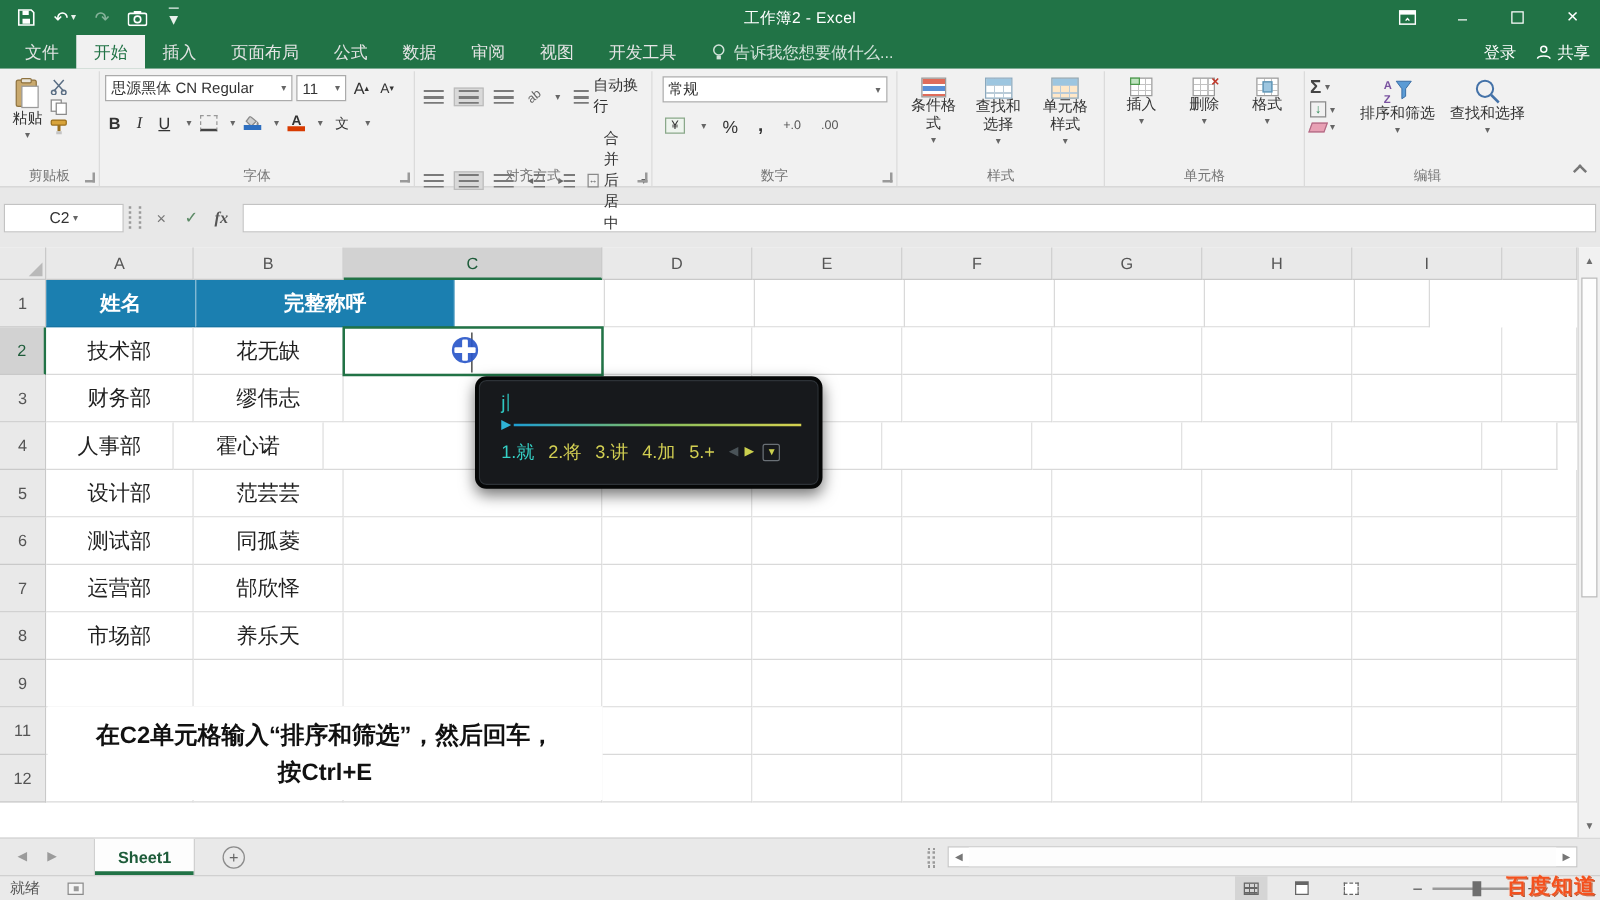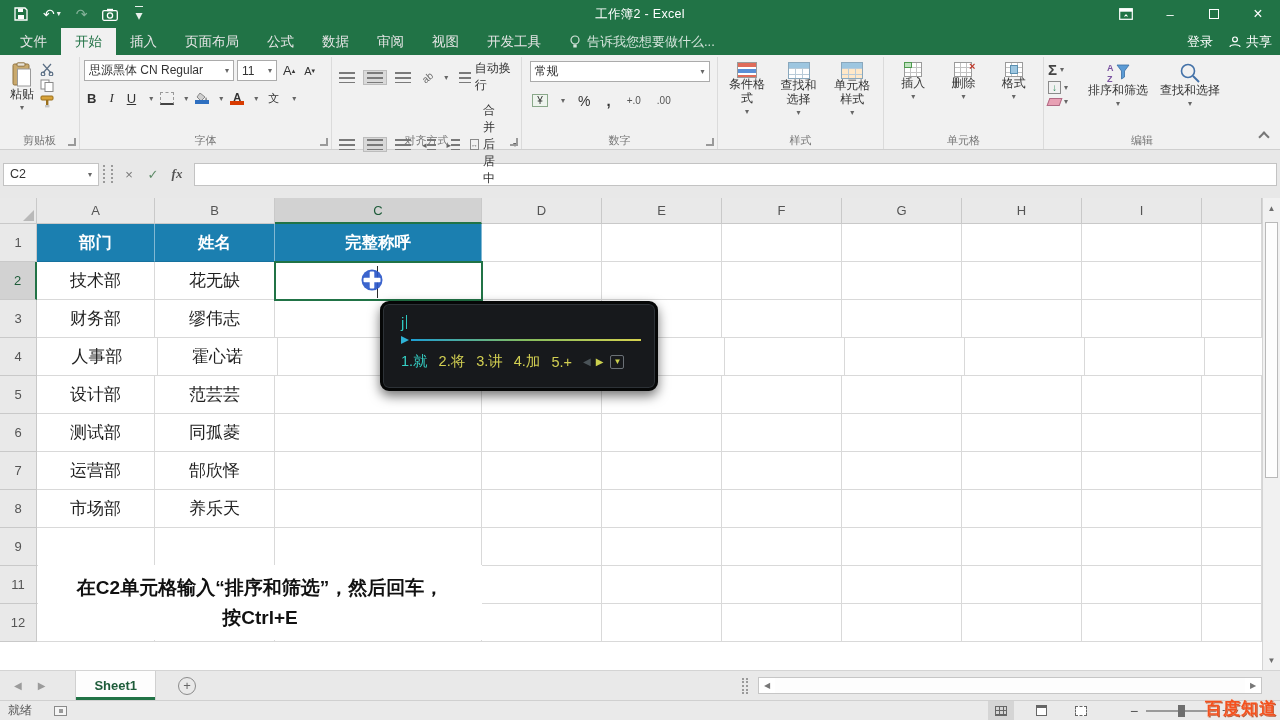--- a/index.html
+++ b/index.html
@@ -43,21 +43,21 @@
      linear-gradient(#9dc6e0 0 5px,transparent 5px),
      repeating-linear-gradient(90deg,transparent 0 6px,#b9cbd8 6px 7px),
      repeating-linear-gradient(transparent 0 5px,#b9cbd8 5px 6px);background-color:#fff}
   .grid-ic{width:18px;height:15px;border:1px solid #9a9a9a;background:
      repeating-linear-gradient(90deg,transparent 0 5px,#c2c2c2 5px 6px),
      repeating-linear-gradient(transparent 0 4px,#c2c2c2 4px 5px);background-color:#fff;position:relative}
   .sigma{font-size:15px;color:#444;font-weight:bold}
 
   
   .fbar{height:48px;background:#e8e8e8;display:flex;align-items:center;padding:0 3px}
-  .namebox{width:96px;height:23px;background:#fff;border:1px solid #c3c3c3;display:flex;align-items:center;justify-content:space-between;padding:0 6px;font-size:12.5px;color:#333}
+  .namebox{width:96px;height:23px;background:#fff;border:1px solid #c3c3c3;display:flex;align-items:center;justify-content:center;padding:0 6px;font-size:12.5px;color:#333}
   .fhandle{width:10px;height:18px;margin:0 4px;border-left:2px dotted #9a9a9a;border-right:2px dotted #9a9a9a}
   .fxbtn{width:24px;height:23px;display:flex;align-items:center;justify-content:center;color:#777;font-size:13px}
   .fxbtn.ok{color:#5c8a66}
   .fxit{font-style:italic;font-family:"Liberation Serif","DejaVu Serif",serif;font-weight:bold;color:#555}
   .finput{flex:1;height:23px;background:#fff;border:1px solid #c3c3c3;margin-left:5px;font-size:13px;color:#222;padding:0 6px;display:flex;align-items:center}
 
   
   .sheet{position:relative;height:472px;background:#fff}
   .chead{height:26px;display:flex;background:#e9e9e9;width:1262px}
   .corner{width:37px;height:100%;border-right:1px solid #c9c9c9;border-bottom:1px solid #c9c9c9;position:relative;background:#e9e9e9}
@@ -467,21 +467,20 @@
       <div class="colhdr" style="width: 120px;">E</div>
       <div class="colhdr" style="width: 120px;">F</div>
       <div class="colhdr" style="width: 120px;">G</div>
       <div class="colhdr" style="width: 120px;">H</div>
       <div class="colhdr" style="width: 120px;">I</div>
       <div class="colhdr" style="width: 60px;"></div>
     </div>
   <div class="rows">
       <div class="grow">
         <div class="rowhdr">1</div>
-        <div class="cell th" style="width: 118px;">部门</div>
         <div class="cell th" style="width: 120px;">姓名</div>
         <div class="cell th" style="width: 207px;">完整称呼</div>
         <div class="cell" style="width: 120px;"></div>
         <div class="cell" style="width: 120px;"></div>
         <div class="cell" style="width: 120px;"></div>
         <div class="cell" style="width: 120px;"></div>
         <div class="cell" style="width: 120px;"></div>
         <div class="cell" style="width: 120px;"></div>
         <div class="cell" style="width: 60px;"></div>
       </div>
@@ -506,21 +505,21 @@
         <div class="cell" style="width: 120px;"></div>
         <div class="cell" style="width: 120px;"></div>
         <div class="cell" style="width: 120px;"></div>
         <div class="cell" style="width: 120px;"></div>
         <div class="cell" style="width: 120px;"></div>
         <div class="cell" style="width: 120px;"></div>
         <div class="cell" style="width: 60px;"></div>
       </div>
       <div class="grow">
         <div class="rowhdr">4</div>
-        <div class="cell" style="width: 121px; font-family: Liberation Serif, serif;">人事部</div>
+        <div class="cell" style="width: 102px; font-family: Liberation Serif, serif;">人事部</div>
         <div class="cell" style="width: 120px;">霍心诺</div>
         <div class="cell" style="width: 207px;"></div>
         <div class="cell" style="width: 120px;"></div>
         <div class="cell" style="width: 120px;"></div>
         <div class="cell" style="width: 120px;"></div>
         <div class="cell" style="width: 120px;"></div>
         <div class="cell" style="width: 120px;"></div>
         <div class="cell" style="width: 120px;"></div>
         <div class="cell" style="width: 60px;"></div>
       </div>

